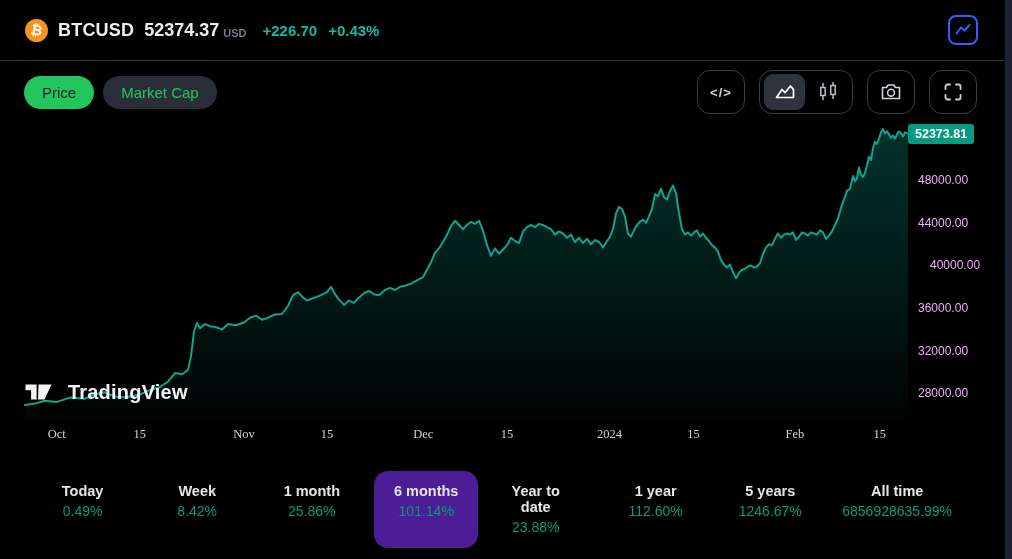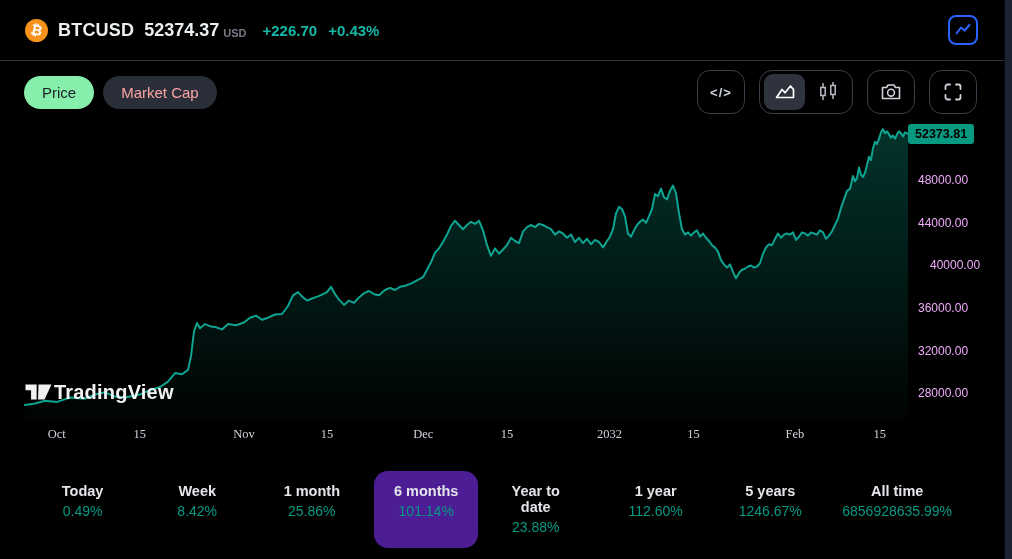--- a/index.html
+++ b/index.html
@@ -14,36 +14,36 @@
   .sym { font-size:18px; font-weight:700; color:#eceff2; margin-left:10px; letter-spacing:.2px; }
   .px  { font-size:18px; font-weight:700; color:#eceff2; margin-left:10px; }
   .cur { font-size:11px; font-weight:700; color:#787b86; margin-left:4px; margin-top:5px; }
   .chg { font-size:15px; font-weight:700; color:#14b8a6; margin-left:16px; }
   .chg + .chg { margin-left:11px; }
   .link-btn { margin-left:auto; width:30px; height:30px; border-radius:8px; border:2px solid #2962FF; background:transparent; display:flex; align-items:center; justify-content:center; cursor:pointer; }
 
   
   .toolbar { height:52px; display:flex; align-items:center; padding:10px 35px 0 24px; }
   .pill { height:33px; padding:0 18px; border:none; border-radius:17px; font-size:15px; font-weight:500; cursor:pointer; font-family:inherit; }
-  .pill.active { background:#86efac; color:#1b1f27; }
-  .pill.idle { background:#2a2e39; color:#fca5a5; margin-left:9px;text-align:right; }
+  .pill.active { background:#22c55e; color:#1b1f27; }
+  .pill.idle { background:#2a2e39; color:#22c55e; margin-left:9px;text-align:right; }
   .tools { margin-left:auto; display:flex; align-items:center; gap:14px; }
   .tool-btn { height:44px; min-width:48px; border:1px solid #3a3e4a; border-radius:13px; background:transparent; color:#cfd3dc; display:flex; align-items:center; justify-content:center; cursor:pointer; font-family:inherit; }
   .code-txt { font-size:13px; font-weight:700; letter-spacing:1px; color:#cfd3dc; }
   .seg-group { height:44px; border:1px solid #3a3e4a; border-radius:13px; display:flex; align-items:center; padding:0 4px; gap:2px; }
   .seg { width:41px; height:36px; border-radius:9px; display:flex; align-items:center; justify-content:center; cursor:pointer; }
   .seg.sel { background:#2f333e; }
 
   
   .chart { position:relative; width:1012px; height:342px; }
   .chart svg.plot { position:absolute; left:0; top:0; }
   .ytick { position:absolute; left:918px; font-size:12px; color:#f0abfc; }
   .xtick { position:absolute; top:314px; font-size:12.5px; color:#cfd3dc; transform:translateX(-50%);font-family:Liberation Serif, serif; }
-  .price-tag { position:absolute; left:908px; height:20px; padding:0 7px; background:#089981; color:#000000; font-size:12.5px; font-weight:700; line-height:20px; border-radius:3px; }
-  .watermark { position:absolute; left:24px; top:266px; display:flex; align-items:center; gap:1px; opacity:.95; }
+  .price-tag { position:absolute; left:908px; height:20px; padding:0 7px; background:#089981; color:#ffffff; font-size:12.5px; font-weight:700; line-height:20px; border-radius:3px; }
+  .watermark { position:absolute; left:24px; top:266px; display:flex; align-items:center; gap:15px; opacity:.95; }
   .watermark .wm-text { color:#fff; font-size:20px; font-weight:700; letter-spacing:.2px; }
 
   
   .periods { display:flex; padding:16px 40px 0 20px; }
   .pcol { flex:1; display:flex; justify-content:flex-end; }
   .pchip { text-align:center; padding:12px 20px 13px; border-radius:14px; cursor:pointer; min-width:104px; }
   .pchip.active { background:#4c1d95; }
   .plabel { font-size:14.5px; font-weight:600; color:#e3e5e9; }
   .pvalue { font-size:14px; font-weight:500; color:#089981; margin-top:4px; }
 
@@ -137,21 +137,21 @@
         <div class="ytick" style="top: 230.728px;">32000.00</div>
         <div class="ytick" style="top: 273.357px;">28000.00</div>
       </div>
     <div id="xticks">
         <div class="xtick" style="left: 56.788px;">Oct</div>
         <div class="xtick" style="left: 139.79px;">15</div>
         <div class="xtick" style="left: 243.984px;">Nov</div>
         <div class="xtick" style="left: 326.986px;">15</div>
         <div class="xtick" style="left: 423.233px;">Dec</div>
         <div class="xtick" style="left: 507.118px;">15</div>
-        <div class="xtick" style="left: 609.546px;">2032</div>
+        <div class="xtick" style="left: 609.546px;">2024</div>
         <div class="xtick" style="left: 693.431px;">15</div>
         <div class="xtick" style="left: 794.976px;">Feb</div>
         <div class="xtick" style="left: 879.744px;">15</div>
       </div>
 
     <div class="price-tag" id="price-tag" style="top: 10.6006px;">52373.81</div>
 
     <div class="watermark">
       <svg width="29" height="26" viewBox="0 0 30 28">
         <g fill="#ffffff">

